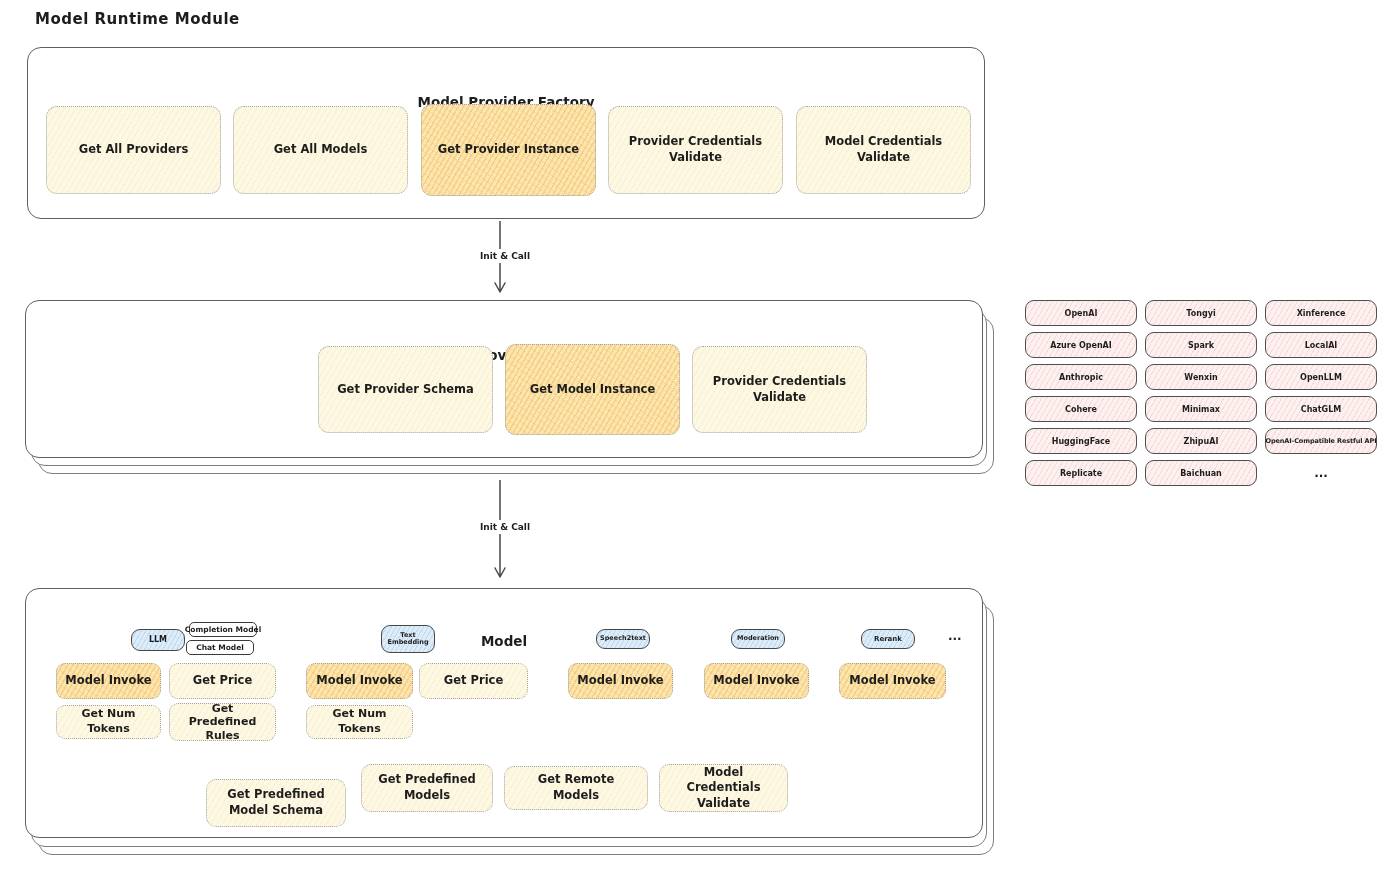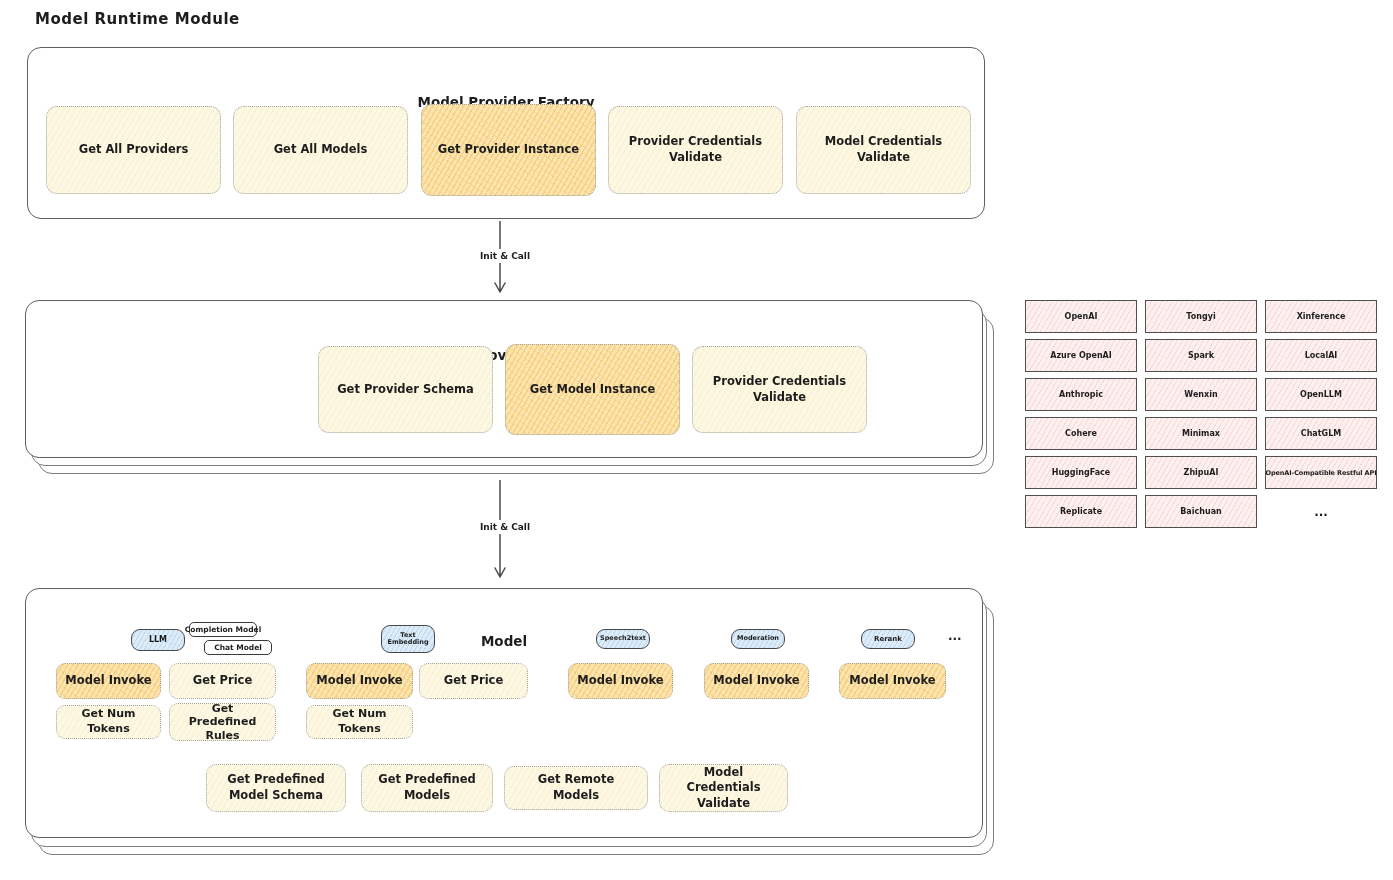--- a/index.html
+++ b/index.html
@@ -51,23 +51,23 @@
     border:1.3px solid #3a3a3a; border-radius:5px; background:#ffffff;
     white-space:nowrap;
   }
   .ellipsis-label { position:absolute; font-size:12px; font-weight:bold; }
   .plist {
     position:absolute; left:1025px; top:300px;
     display:grid; grid-template-columns:112px 112px 112px;
     column-gap:8px; row-gap:6px;
   }
   .pbox {
-    height:33px; display:flex; align-items:center; justify-content:center;
+    height:26px; display:flex; align-items:center; justify-content:center;
     text-align:center; font-size:8px; font-weight:bold; box-sizing:border-box;
-    border:1.3px solid #4f4f4f; border-radius:0; white-space:nowrap;
+    border:1.3px solid #4f4f4f; border-radius:9px; white-space:nowrap;
     background-color:#fdf1f0;
     background-image:repeating-linear-gradient(120deg, rgba(219,121,121,0.20) 0px, rgba(219,121,121,0.20) 1px, transparent 1px, transparent 4.5px);
     overflow:hidden;
   }
   .pbox.tiny-text { font-size:6.5px; letter-spacing:-0.1px; }
   .pbox.bare { border:none; background:none; font-size:12px; }
   .arrow { position:absolute; }
   .arrow-label {
     position:absolute; background:#ffffff; font-size:9px; font-weight:bold;
     padding:2px 5px; text-align:center; white-space:nowrap;
@@ -129,38 +129,38 @@
   </svg>
   <div class="arrow-label" style="left:462px; top:520px; width:76px;">Init &amp; Call</div>
 
   <div class="stack" style="left:38px; top:605px; width:956px; height:250px;"></div>
   <div class="stack" style="left:31px; top:597px; width:956px; height:250px;"></div>
   <div class="container" style="left:25px; top:588px; width:958px; height:250px;">
     <div class="container-title" style="top:12px;">Model</div>
 
     <div class="pill" style="left:105px; top:40px; width:54px; height:22px;">LLM</div>
     <div class="tag" style="left:163px; top:33px; width:68px; height:15px;">Completion Model</div>
-    <div class="tag" style="left:178px; top:51px; width:68px; height:15px;">Chat Model</div>
+    <div class="tag" style="left:160px; top:51px; width:68px; height:15px;">Chat Model</div>
     <div class="pill" style="left:355px; top:36px; width:54px; height:28px; font-size:6.5px;">Text Embedding</div>
     <div class="pill" style="left:570px; top:40px; width:54px; height:20px; font-size:6.5px;">Speech2text</div>
     <div class="pill" style="left:705px; top:40px; width:54px; height:20px; font-size:6.5px;">Moderation</div>
     <div class="pill" style="left:835px; top:40px; width:54px; height:20px; font-size:7px;">Rerank</div>
     <div class="ellipsis-label" style="left:922px; top:40px;">...</div>
 
     <div class="node highlight" style="left:30px; top:74px; width:105px; height:36px; border-radius:9px;">Model Invoke</div>
     <div class="node" style="left:143px; top:74px; width:107px; height:36px; border-radius:9px;">Get Price</div>
     <div class="node highlight" style="left:280px; top:74px; width:107px; height:36px; border-radius:9px;">Model Invoke</div>
     <div class="node" style="left:393px; top:74px; width:109px; height:36px; border-radius:9px;">Get Price</div>
     <div class="node highlight" style="left:542px; top:74px; width:105px; height:36px; border-radius:9px;">Model Invoke</div>
     <div class="node highlight" style="left:678px; top:74px; width:105px; height:36px; border-radius:9px;">Model Invoke</div>
     <div class="node highlight" style="left:813px; top:74px; width:107px; height:36px; border-radius:9px;">Model Invoke</div>
 
     <div class="node" style="left:30px; top:116px; width:105px; height:34px; border-radius:9px; font-size:11px;">Get Num Tokens</div>
     <div class="node" style="left:143px; top:114px; width:107px; height:38px; border-radius:9px; font-size:11px; line-height:1.2;">Get Predefined Rules</div>
     <div class="node" style="left:280px; top:116px; width:107px; height:34px; border-radius:9px; font-size:11px;">Get Num Tokens</div>
 
-    <div class="node" style="left:180px; top:175px; width:140px; height:48px; border-radius:10px;">Get Predefined Model Schema</div>
+    <div class="node" style="left:180px; top:190px; width:140px; height:48px; border-radius:10px;">Get Predefined Model Schema</div>
     <div class="node" style="left:335px; top:175px; width:132px; height:48px; border-radius:10px;">Get Predefined Models</div>
     <div class="node" style="left:478px; top:177px; width:144px; height:44px; border-radius:10px;">Get Remote Models</div>
     <div class="node" style="left:633px; top:175px; width:129px; height:48px; border-radius:10px;">Model Credentials Validate</div>
   </div>
 
 </div>
 
 </body></html>

